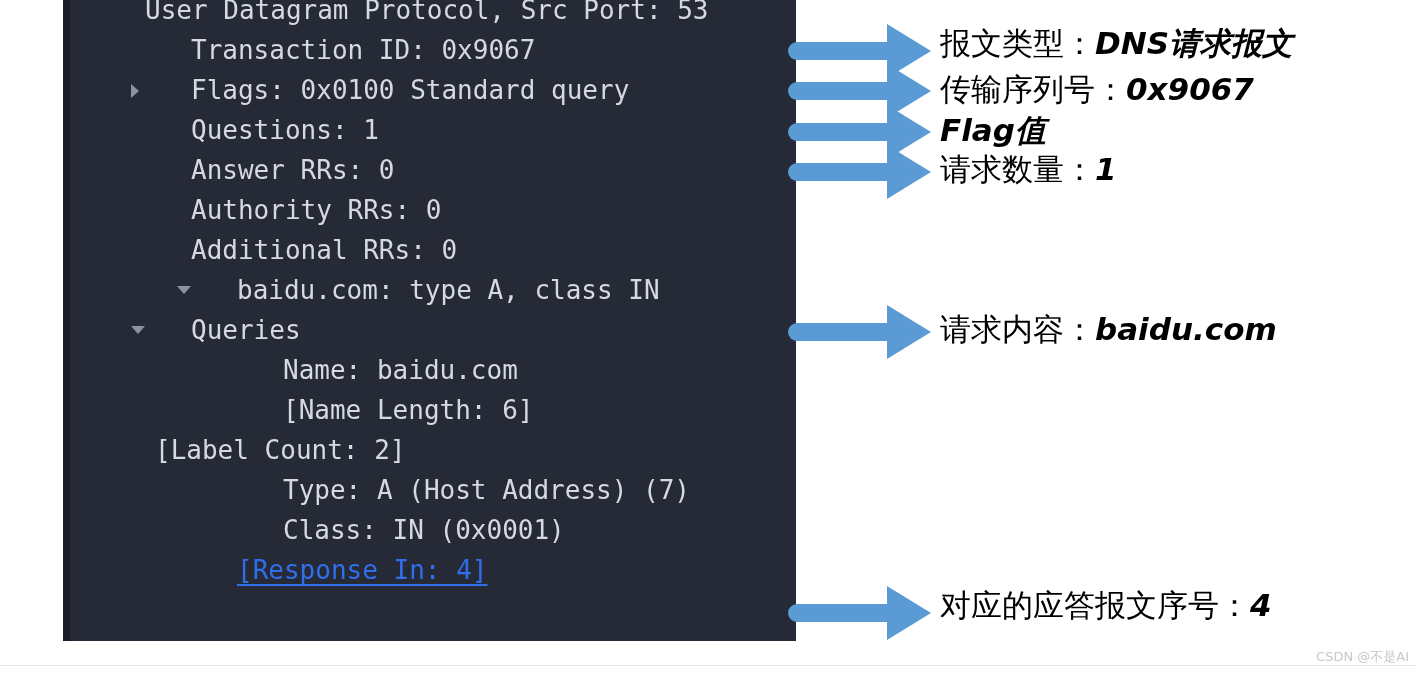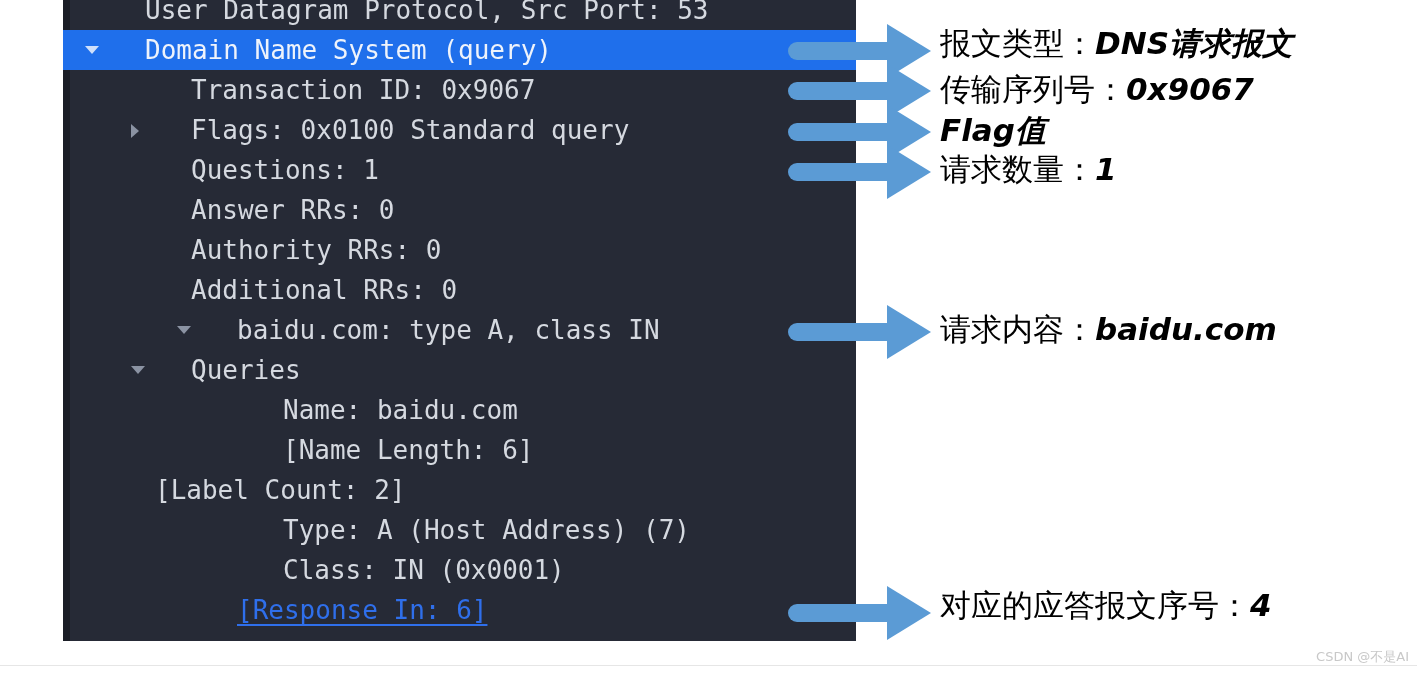--- a/index.html
+++ b/index.html
@@ -13,21 +13,21 @@
     position: relative;
     overflow: hidden;
     font-family: "Liberation Sans", sans-serif;
   }
 
   
   #packet-panel {
     position: absolute;
     left: 63px;
     top: 0px;
-    width: 793px;
+    width: 733px;
     height: 641px;
     background: #262a36;
     overflow: hidden;
   }
   
   #panel-gutter {
     position: absolute;
     left: 0px;
     top: 0px;
     width: 7px;
@@ -142,35 +142,34 @@
     white-space: nowrap;
   }
 </style>
 </head>
 <body>
 
 <div id="packet-panel">
   <div id="panel-gutter"></div>
   <div class="tree-rows" id="tree-rows">
       <div class="tree-row"><span class="label" style="margin-left: 82px;">User Datagram Protocol, Src Port: 53</span></div>
-      <div class="tree-row selected"><span class="twisty open" style="left: 22px;"></span><span class="label" style="margin-left: 82px;">Domain Name System (query)</span></div>
       <div class="tree-row"><span class="label" style="margin-left: 128px;">Transaction ID: 0x9067</span></div>
       <div class="tree-row"><span class="twisty closed" style="left: 68px;"></span><span class="label" style="margin-left: 128px;">Flags: 0x0100 Standard query</span></div>
       <div class="tree-row"><span class="label" style="margin-left: 128px;">Questions: 1</span></div>
       <div class="tree-row"><span class="label" style="margin-left: 128px;">Answer RRs: 0</span></div>
       <div class="tree-row"><span class="label" style="margin-left: 128px;">Authority RRs: 0</span></div>
       <div class="tree-row"><span class="label" style="margin-left: 128px;">Additional RRs: 0</span></div>
       <div class="tree-row"><span class="twisty open" style="left: 114px;"></span><span class="label" style="margin-left: 174px;">baidu.com: type A, class IN</span></div>
       <div class="tree-row"><span class="twisty open" style="left: 68px;"></span><span class="label" style="margin-left: 128px;">Queries</span></div>
       <div class="tree-row"><span class="label" style="margin-left: 220px;">Name: baidu.com</span></div>
       <div class="tree-row"><span class="label" style="margin-left: 220px;">[Name Length: 6]</span></div>
       <div class="tree-row"><span class="label" style="margin-left: 92px;">[Label Count: 2]</span></div>
       <div class="tree-row"><span class="label" style="margin-left: 220px;">Type: A (Host Address) (7)</span></div>
       <div class="tree-row"><span class="label" style="margin-left: 220px;">Class: IN (0x0001)</span></div>
-      <div class="tree-row link"><span class="label" style="margin-left: 174px;">[Response In: 6]</span></div>
+      <div class="tree-row link"><span class="label" style="margin-left: 174px;">[Response In: 4]</span></div>
     </div>
 </div>
 
 <div id="arrow-layer">
     <div class="arrow" style="left: 788px; top: 24px; width: 143px;">
       <div class="shaft" style="width: 99px;"></div>
       <div class="head" style="left: 99px;"></div>
     </div>
     <div class="arrow" style="left: 788px; top: 64px; width: 143px;">
       <div class="shaft" style="width: 99px;"></div>

